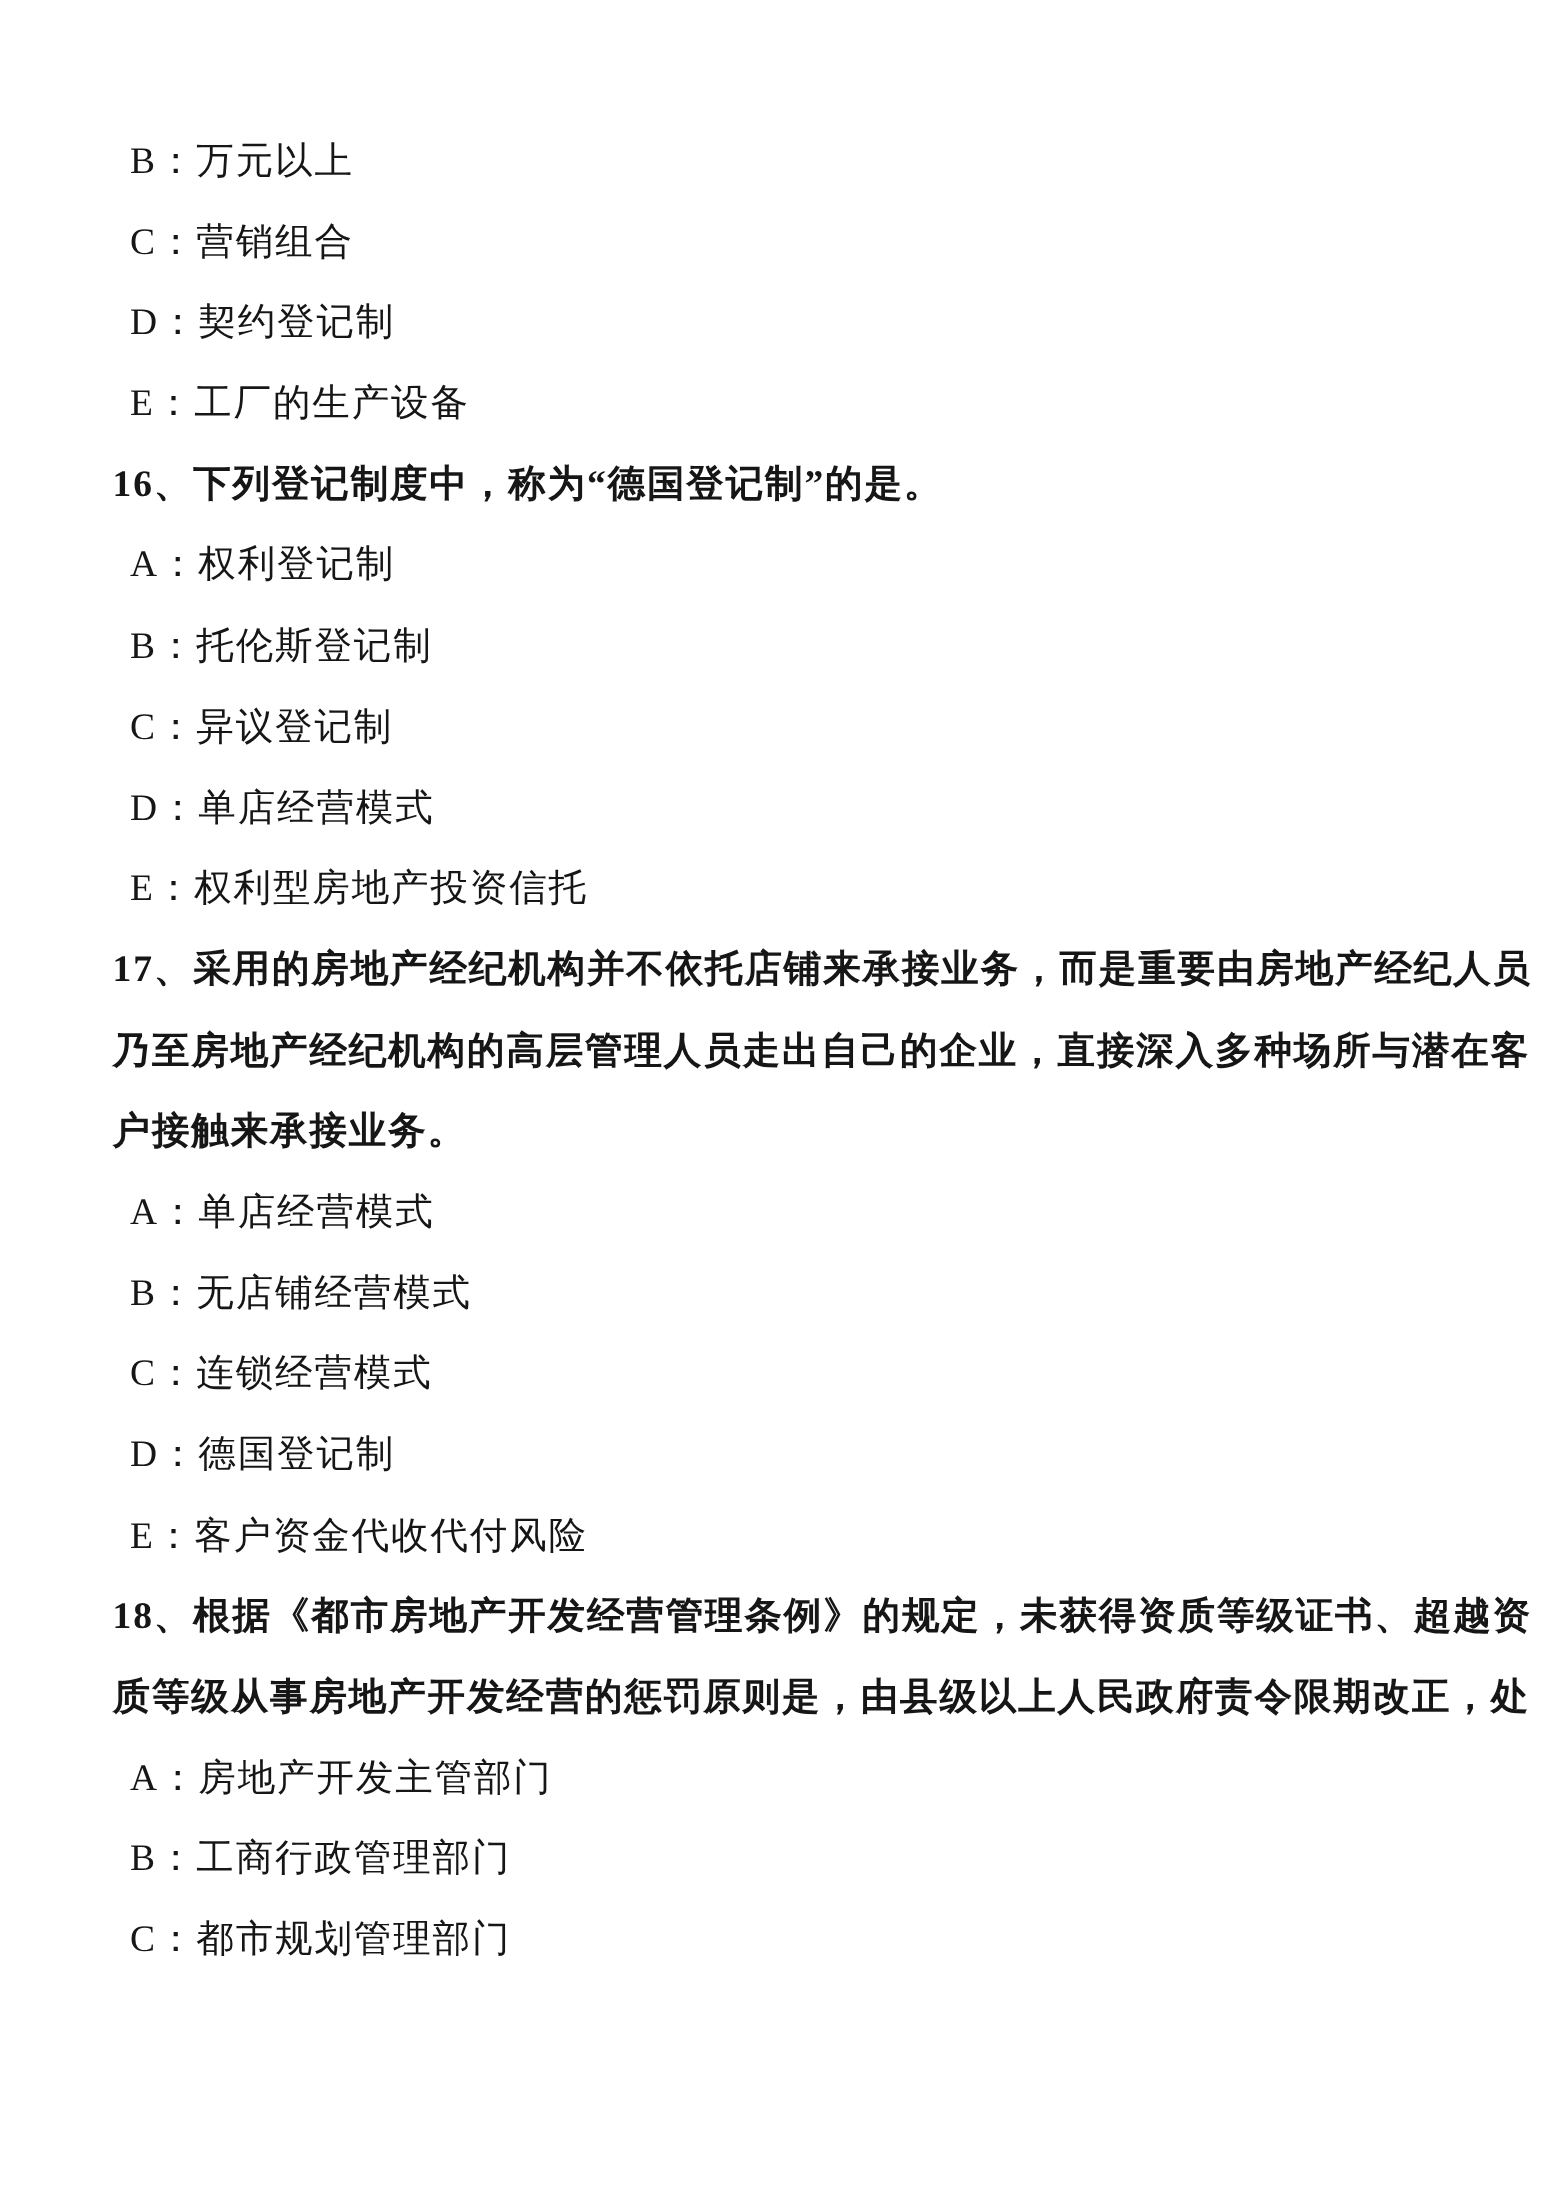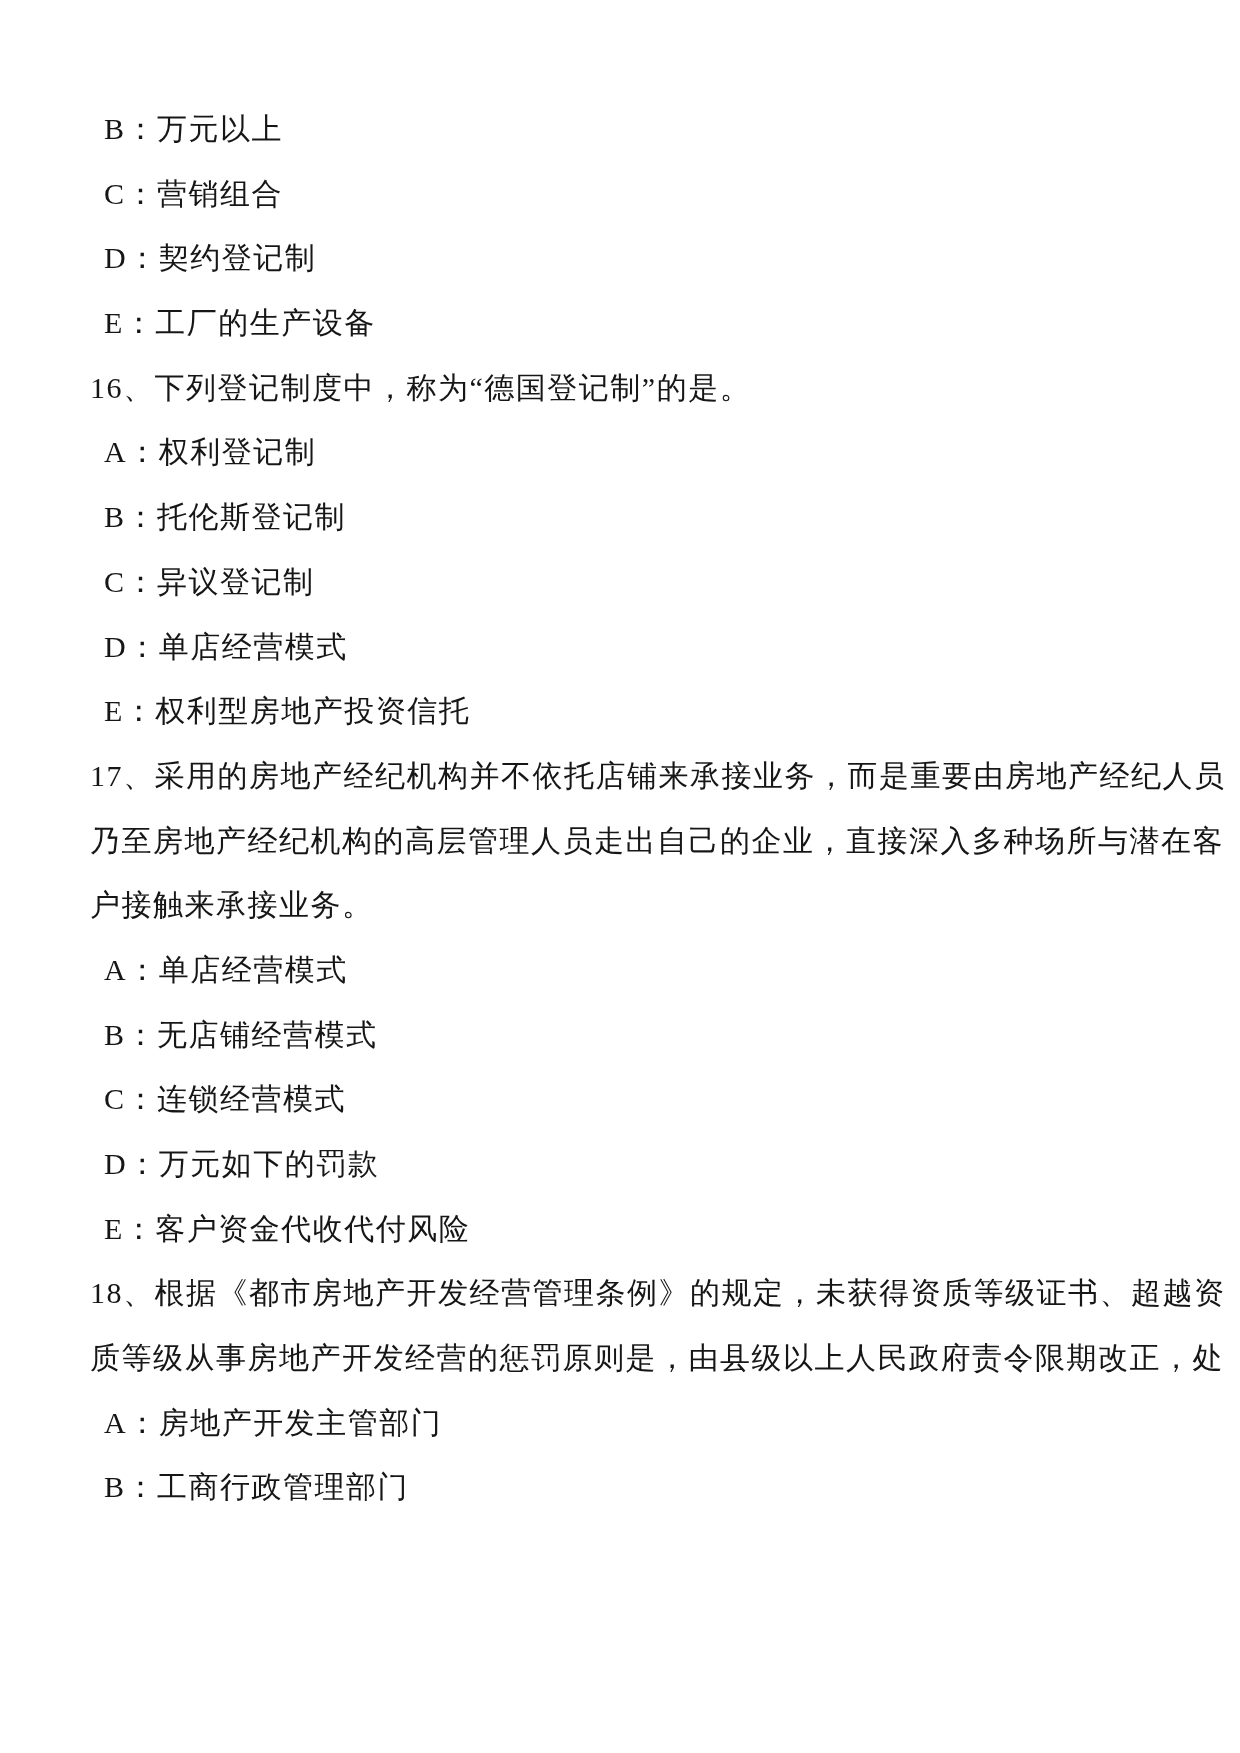--- a/index.html
+++ b/index.html
@@ -22,21 +22,21 @@
     width: 1240px;
     height: 1753px;
   }
   .doc p {
     margin: 0;
     height: 64.7px;
     line-height: 64.7px;
     white-space: pre;
   }
   
-  .q, .w { padding-left: 90px; }
+  .q, .w { padding-left: 90px; font-weight: bold; }
   
   .o { padding-left: 104px; }
 </style>
 </head>
 <body>
 
 <div class="doc">
 
   <p class="o">B：万元以上</p>
   <p class="o">C：营销组合</p>
@@ -49,21 +49,22 @@
   <p class="o">C：异议登记制</p>
   <p class="o">D：单店经营模式</p>
   <p class="o">E：权利型房地产投资信托</p>
 
   <p class="q">17、采用的房地产经纪机构并不依托店铺来承接业务，而是重要由房地产经纪人员</p>
   <p class="w">乃至房地产经纪机构的高层管理人员走出自己的企业，直接深入多种场所与潜在客</p>
   <p class="w">户接触来承接业务。</p>
   <p class="o">A：单店经营模式</p>
   <p class="o">B：无店铺经营模式</p>
   <p class="o">C：连锁经营模式</p>
-  <p class="o">D：万元如下的罚款</p>
+  <p class="o">D：德国登记制</p>
   <p class="o">E：客户资金代收代付风险</p>
 
   <p class="q">18、根据《都市房地产开发经营管理条例》的规定，未获得资质等级证书、超越资</p>
   <p class="w">质等级从事房地产开发经营的惩罚原则是，由县级以上人民政府责令限期改正，处</p>
   <p class="o">A：房地产开发主管部门</p>
   <p class="o">B：工商行政管理部门</p>
+  <p class="o">C：都市规划管理部门</p>
 
 </div>
 
 </body></html>

